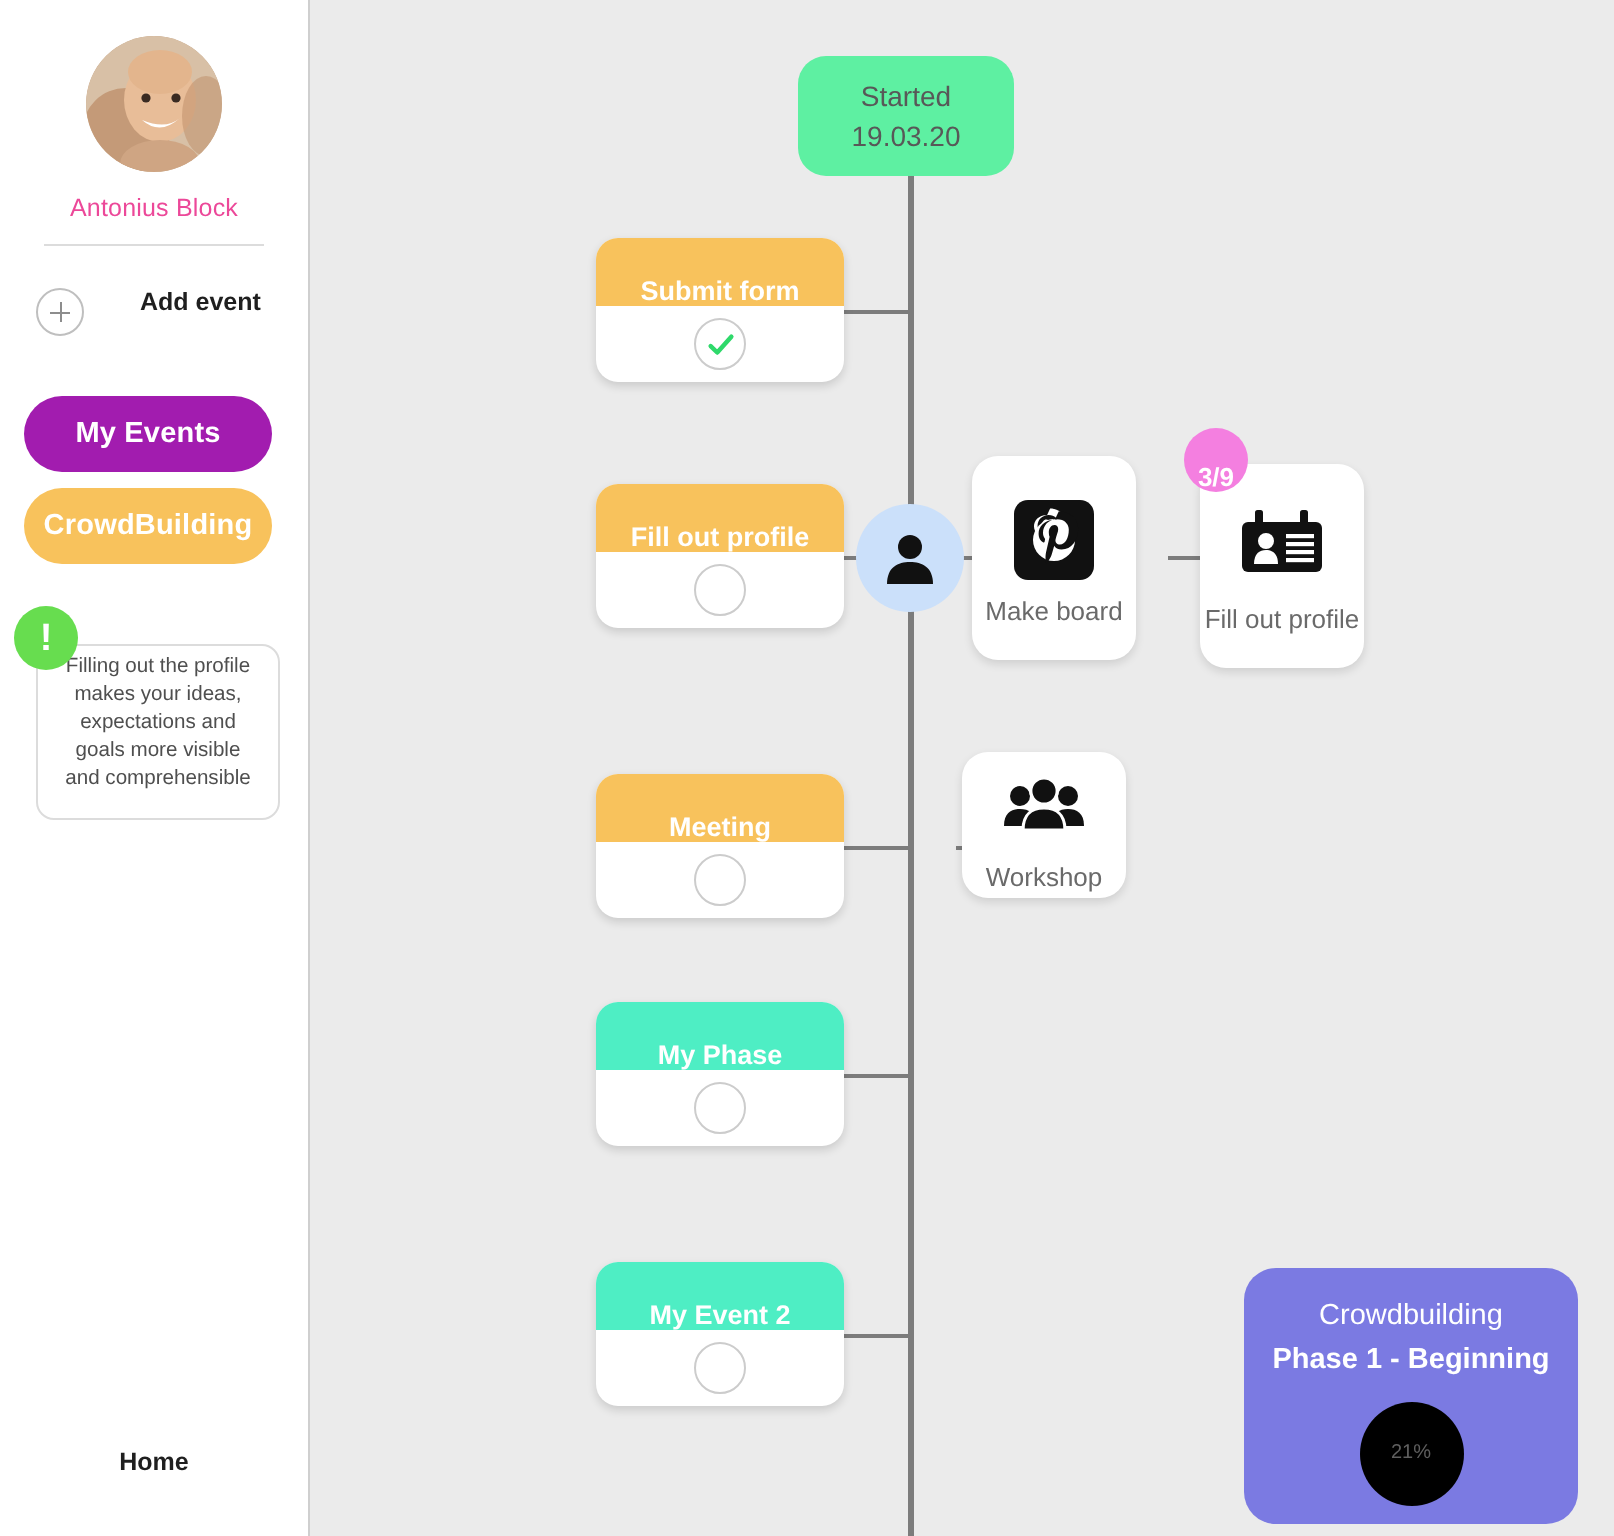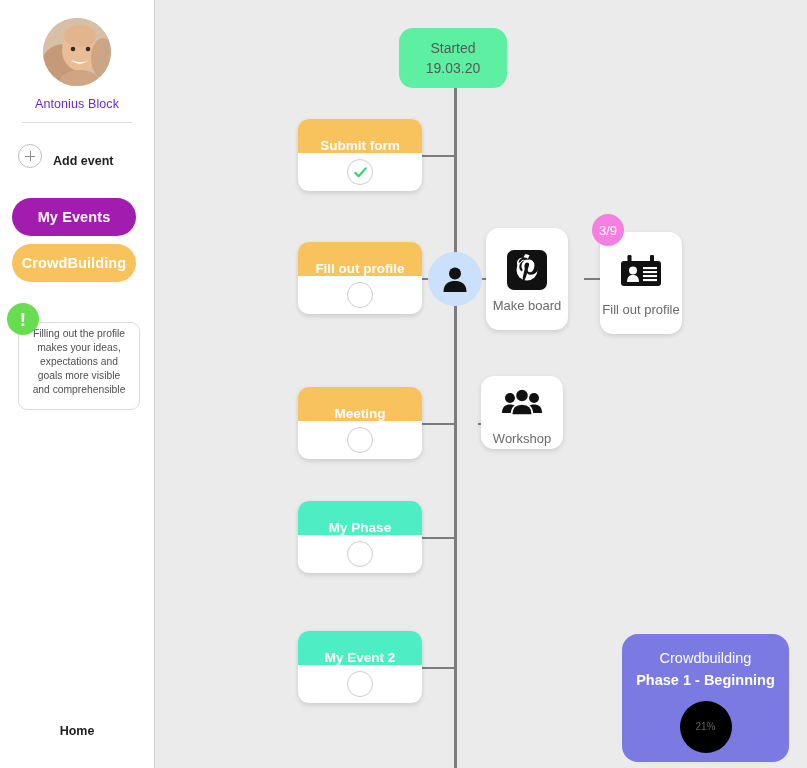--- a/index.html
+++ b/index.html
@@ -21,29 +21,29 @@
   }
   .avatar-wrap { position: absolute; left: 0; top: 18px; width: 154px; text-align: center; }
   .avatar {
     width: 68px; height: 68px; border-radius: 50%;
     margin: 0 auto; overflow: hidden;
     background: #c9a98c; position: relative;
   }
   .avatar svg { display: block; width: 68px; height: 68px; }
   .avatar-name {
     margin-top: 11px;
-    font-size: 12.5px; color: #6d28d9; letter-spacing: .1px;
+    font-size: 12.5px; color: #ec4899; letter-spacing: .1px;
   }
   .divider {
     position: absolute; left: 22px; top: 122px;
     width: 110px; height: 1px; background: #dcdcdc;
   }
   .add-event {
     position: absolute; left: 18px; top: 144px;
-    display: flex; align-items: flex-end; gap: 11px;
+    display: flex; align-items: flex-start; gap: 28px;
     cursor: pointer;
   }
   .plus-circle {
     width: 24px; height: 24px; border-radius: 50%;
     border: 1px solid #bfbfbf; position: relative; flex: 0 0 auto;
   }
   .plus-circle::before, .plus-circle::after {
     content: ""; position: absolute; background: #8d8d8d;
   }
   .plus-circle::before { left: 6px; top: 11px; width: 10px; height: 1.4px; }
@@ -152,22 +152,22 @@
   .icon-tile .glyph { height: 44px; display: flex; align-items: center; justify-content: center; }
   .icon-tile .glyph svg { display: block; }
   .icon-tile .tile-label {
     margin-top: 6px; text-align: left;
     font-size: 13px; line-height: 1.25; color: #6a6a6a;
   }
   .tile-badge {
     position: absolute; top: -18px; right: 58px;
     width: 32px; height: 32px; border-radius: 50%;
     background: #f47fe0;
-    display: flex; align-items: center; justify-content: center;
-    color: #ffffff; font-size: 13px; z-index: 5;
+    display: flex; align-items: flex-end; justify-content: center;
+    color: #ffffff; font-size: 13px; z-index: 5; font-weight: bold;
   }
 
   
   .progress-card {
     position: absolute; left: 466px; top: 634px;
     width: 167px; height: 128px;
     border-radius: 16px; background: #7b7ae2;
     display: flex; flex-direction: column; align-items: center;
     padding-top: 14px;
   }

